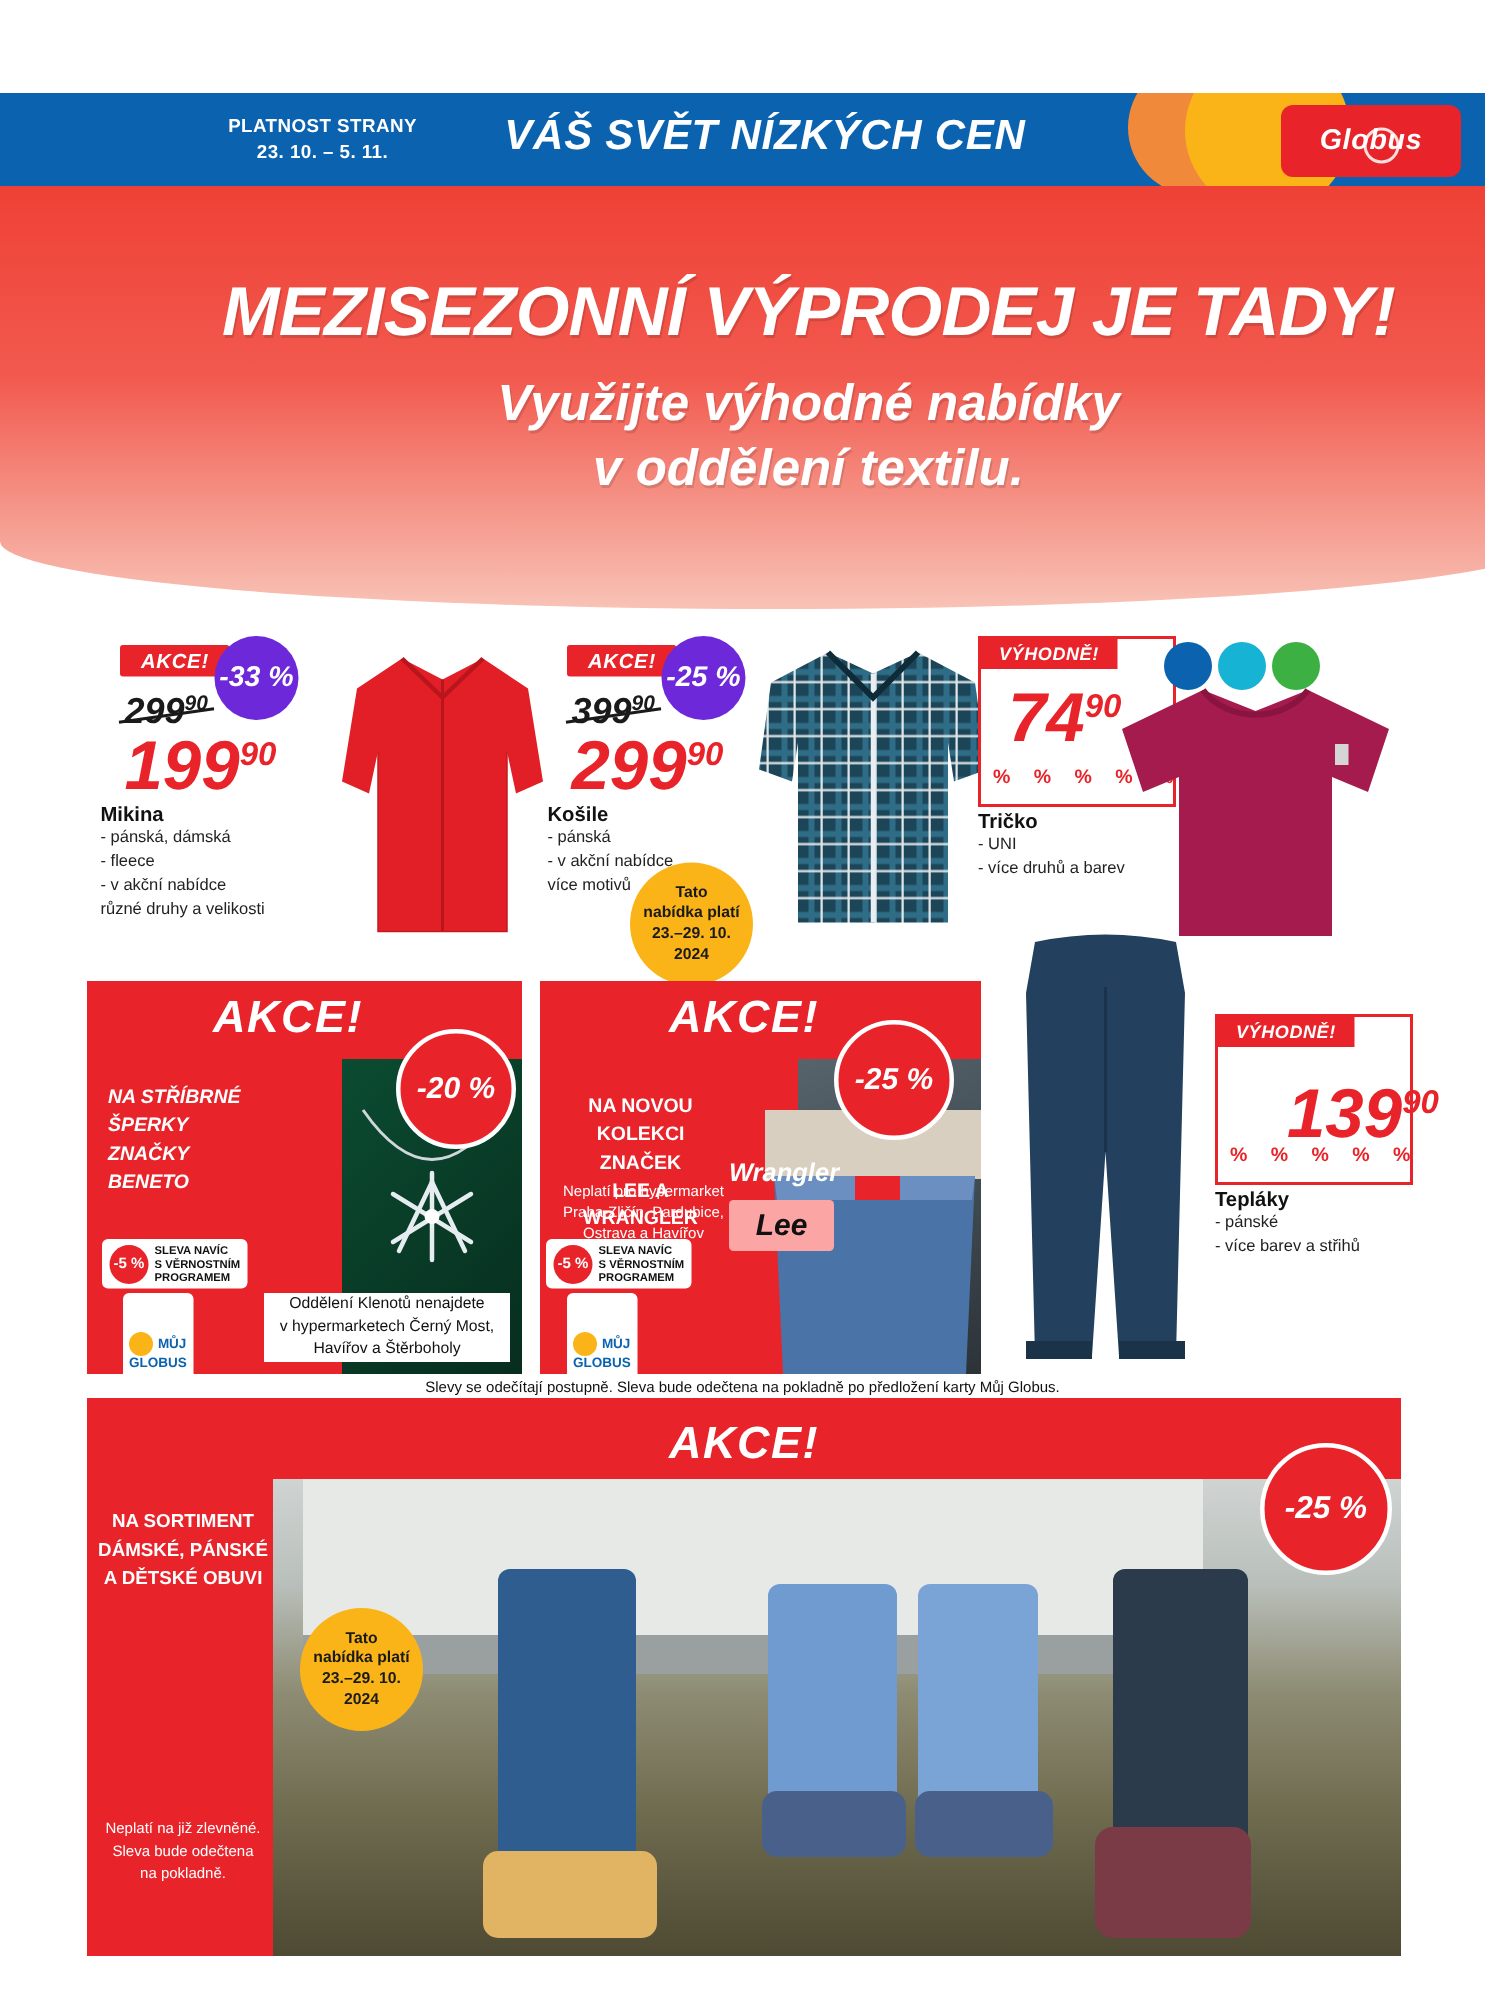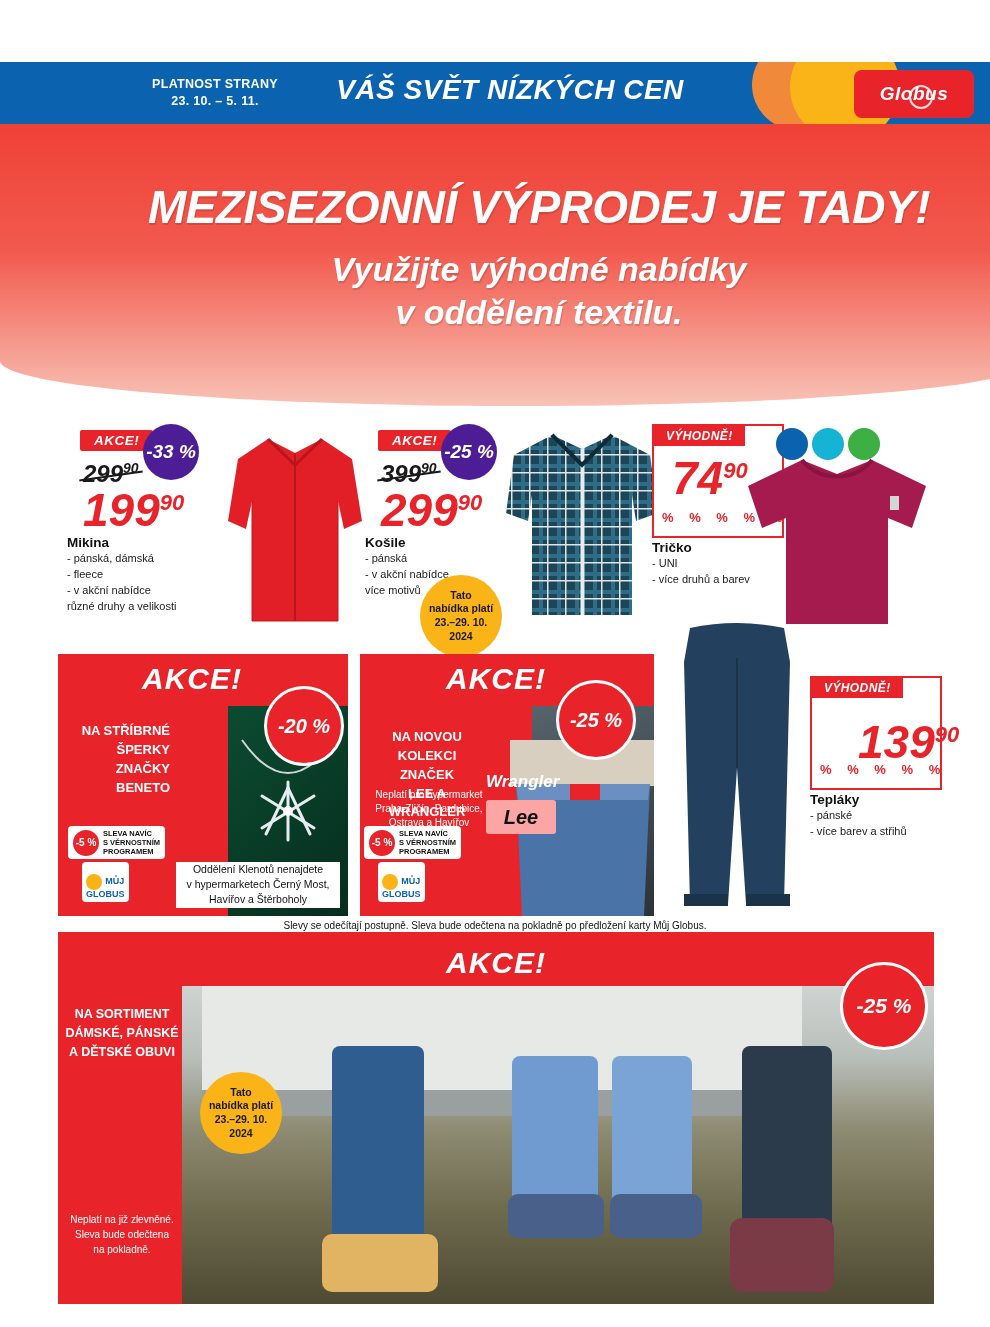--- a/index.html
+++ b/index.html
@@ -74,21 +74,21 @@
   .old-price::after{
     content:"";position:absolute;left:-4px;right:-4px;top:55%;height:2px;background:#1a1a1a;
     transform:rotate(-8deg);
   }
   .new-price{
     position:absolute;color:#e8242a;font-size:46px;font-weight:bold;font-style:italic;
     line-height:1;
   }
   .new-price .sup{font-size:22px;vertical-align:super;}
   .disc-badge{
-    position:absolute;border-radius:50%;background:#4c1d95;color:#fff;font-weight:bold;
+    position:absolute;border-radius:50%;background:#6d28d9;color:#fff;font-weight:bold;
     font-style:italic;display:flex;align-items:center;justify-content:center;
   }
   .prod-title{position:absolute;font-size:13.5px;font-weight:bold;color:#111;}
   .prod-desc{position:absolute;font-size:11px;color:#222;line-height:1.45;}
 
   
   .vyh-box{position:absolute;border:2px solid #e8242a;background:#fff;}
   .vyh-label{
     position:absolute;background:#e8242a;color:#fff;font-size:12px;font-weight:bold;
     font-style:italic;padding:3px 12px;letter-spacing:.4px;
@@ -120,21 +120,21 @@
   .loyalty{
     position:absolute;background:#fff;border-radius:4px;padding:3px 5px;
     display:flex;align-items:center;gap:4px;
   }
   .loy-circle{
     width:26px;height:26px;border-radius:50%;background:#e8242a;color:#fff;
     font-size:10px;font-weight:bold;display:flex;align-items:center;justify-content:center;
   }
   .loy-text{font-size:7.5px;font-weight:bold;color:#111;line-height:1.2;}
   .mujglobus{
-    position:absolute;background:#fff;border-radius:4px;padding:2px 4px;
+    position:absolute;background:#fff;border-radius:4px;padding:16px 4px;
     font-size:9px;font-weight:bold;color:#0b63b0;line-height:1.1;text-align:center;
   }
   .mg-icon{
     display:inline-block;width:16px;height:16px;border-radius:50%;background:#fbb417;
     vertical-align:middle;margin-right:3px;
   }
   .white-note{
     position:absolute;background:#fff;color:#111;font-size:10.5px;line-height:1.45;
     text-align:center;
   }
@@ -297,21 +297,21 @@
         <line x1="32" y1="60" x2="84" y2="92"></line>
         <line x1="32" y1="92" x2="84" y2="60"></line>
         <line x1="58" y1="52" x2="36" y2="98"></line>
         <line x1="58" y1="52" x2="80" y2="98"></line>
       </g>
       <circle cx="58" cy="75" r="5" fill="#fff"></circle>
     </svg>
   </div>
   <div class="panel-akce" style="left:142px;top:662px;">AKCE!</div>
   <div class="round-disc" style="left:264px;top:686px;width:74px;height:74px;">-20 %</div>
-  <div class="panel-head" style="left:72px;top:722px;width:98px;text-align:right;white-space:pre-line;">NA STŘÍBRNÉ
+  <div class="panel-head" style="left:72px;top:722px;width:98px;text-align:left;white-space:pre-line;font-style:italic;">NA STŘÍBRNÉ
 ŠPERKY
 ZNAČKY
 BENETO</div>
   <div class="loyalty" style="left:68px;top:826px;">
     <div class="loy-circle">-5 %</div>
     <div class="loy-text" style="white-space:pre-line;">SLEVA NAVÍC
 S VĚRNOSTNÍM
 PROGRAMEM</div>
   </div>
   <div class="mujglobus" style="left:82px;top:862px;white-space:pre-line;">

